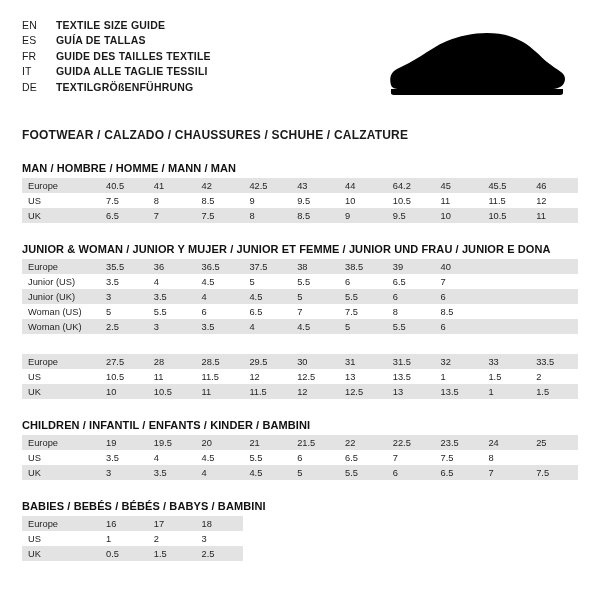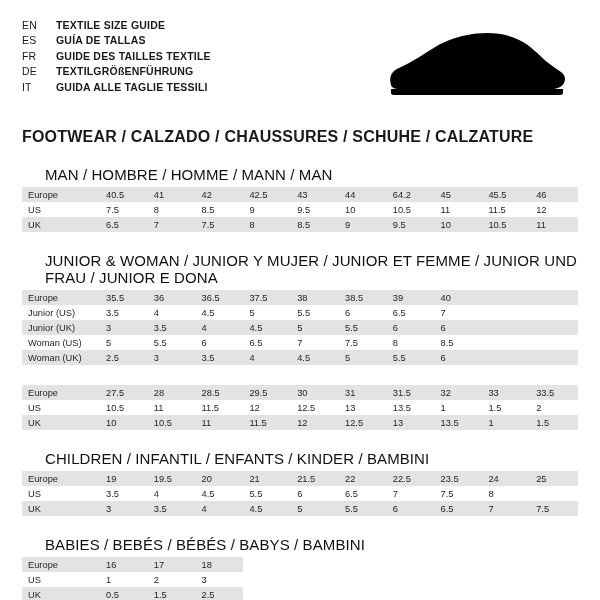--- a/index.html
+++ b/index.html
@@ -52,37 +52,36 @@
     height: 82px;
     margin-right: 6px;
     margin-top: 10px;
     display: flex;
     align-items: flex-start;
     justify-content: center;
   }
   .shoe-wrap svg { display: block; }
 
   .section-title {
-    font-size: 16px;
+    font-size: 12px;
     font-weight: bold;
     letter-spacing: 0.2px;
     margin-top: 18px;
   }
 
   
   .group {
     margin-top: 20px;
   }
   .group-title {
-    font-size: 15px;
-    font-weight: normal;
+    font-size: 11px;
+    font-weight: bold;
     letter-spacing: 0.1px;
     margin-bottom: 4px;
     color: #111;
-    margin-left: 23px;
   }
   table {
     border-collapse: collapse;
     width: 556px;
     table-layout: fixed;
     font-size: 9.3px;
   }
   table.babies { width: 556px; }
   td {
     height: 15px;
@@ -110,26 +109,26 @@
       </div>
       <div class="lang-row">
         <span class="lang-code">ES</span>
         <span class="lang-title">GUÍA DE TALLAS</span>
       </div>
       <div class="lang-row">
         <span class="lang-code">FR</span>
         <span class="lang-title">GUIDE DES TAILLES TEXTILE</span>
       </div>
       <div class="lang-row">
+        <span class="lang-code">IT</span>
+        <span class="lang-title">GUIDA ALLE TAGLIE TESSILI</span>
+      </div>
+      <div class="lang-row">
         <span class="lang-code">DE</span>
         <span class="lang-title">TEXTILGRÖßENFÜHRUNG</span>
-      </div>
-      <div class="lang-row">
-        <span class="lang-code">IT</span>
-        <span class="lang-title">GUIDA ALLE TAGLIE TESSILI</span>
       </div>
     </div>
 
     <div class="shoe-wrap">
       <svg width="190" height="70" viewBox="0 0 190 70" aria-hidden="true">
         <path fill="#000000" d="M14 57 C12 50 14 44 20 41 C28 37 36 33 44 28 C52 23 60 17 70 13
           C82 8 96 5 110 5 C124 5 136 8 146 14 C156 20 163 28 170 34 C175 38 180 41 184 44
           C188 47 189 51 187 55 C185 59 180 61 174 61 L22 61 C18 61 15 60 14 57 Z"></path>
         <path fill="#000000" d="M14 61 L186 61 L186 65 C186 66 185 67 183 67 L17 67 C15 67 14 66 14 65 Z"></path>
       </svg>

